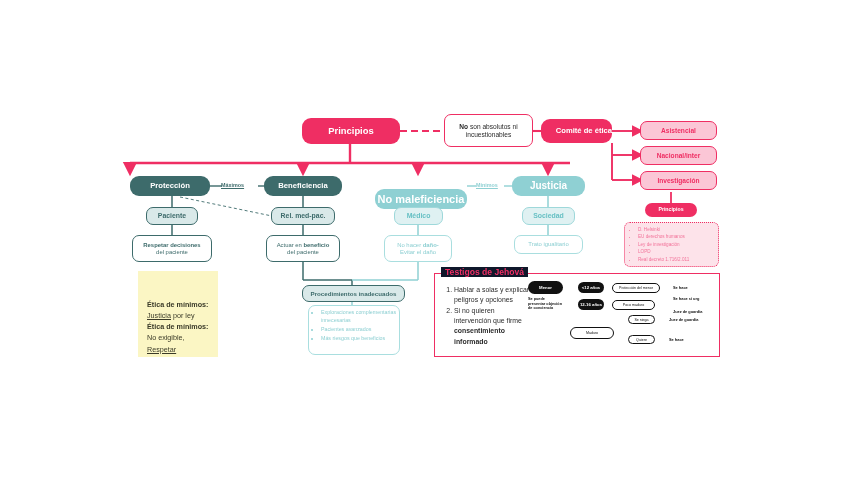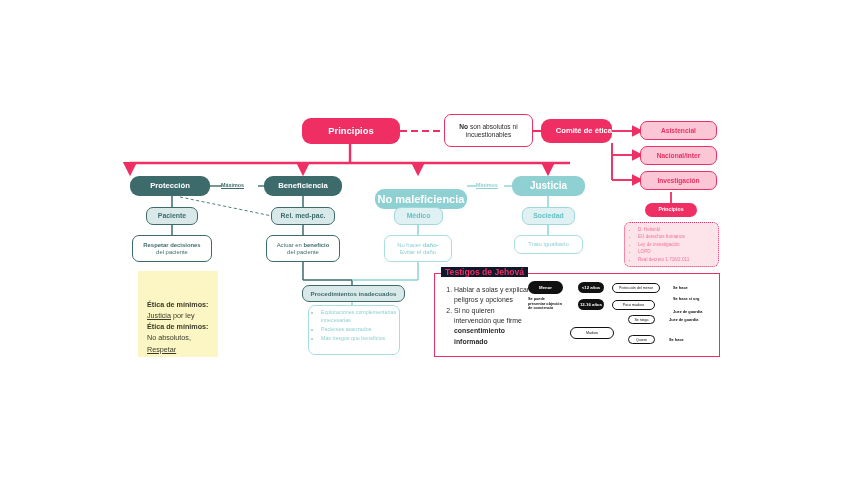--- a/index.html
+++ b/index.html
@@ -225,21 +225,21 @@
   <ul class="bullets" style="left:312px;top:309px;width:86px;">
     <li>Exploraciones complementarias innecesarias</li>
     <li>Pacientes avanzados</li>
     <li>Más riesgos que beneficios</li>
   </ul>
 
   <div class="sticky" style="left:138px;top:271px;width:80px;height:86px;">
     <b>Ética de mínimos:</b><br>
     <u>Justicia</u><span> por ley</span><br>
     <b>Ética de mínimos:</b><br>
-    <span>No absolutos, </span><u>Respetar</u>
+    <span>No exigible, </span><u>Respetar</u>
   </div>
 
   <div class="jpanel" style="left:434px;top:273px;width:286px;height:84px;"></div>
   <div class="jtitle" style="left:441px;top:267px;">
     <span>Testigos de Jehová</span>
   </div>
   <ol class="jlist" style="left:444px;top:285px;width:78px;">
     <li>Hablar a solas y explicar peligros y opciones</li>
     <li><span>Si no quieren intervención que firme </span><b>consentimiento informado</b></li>
   </ol>

